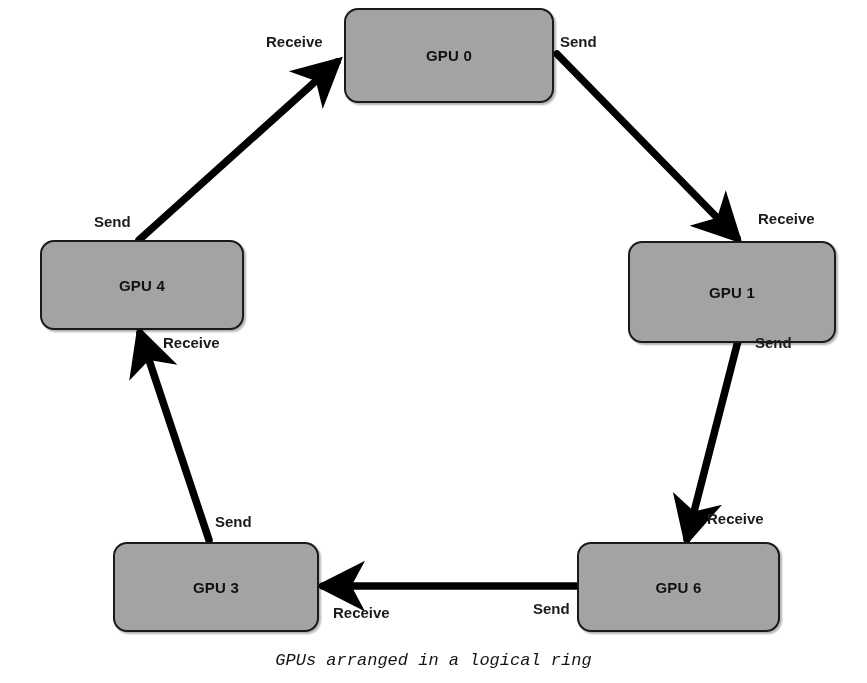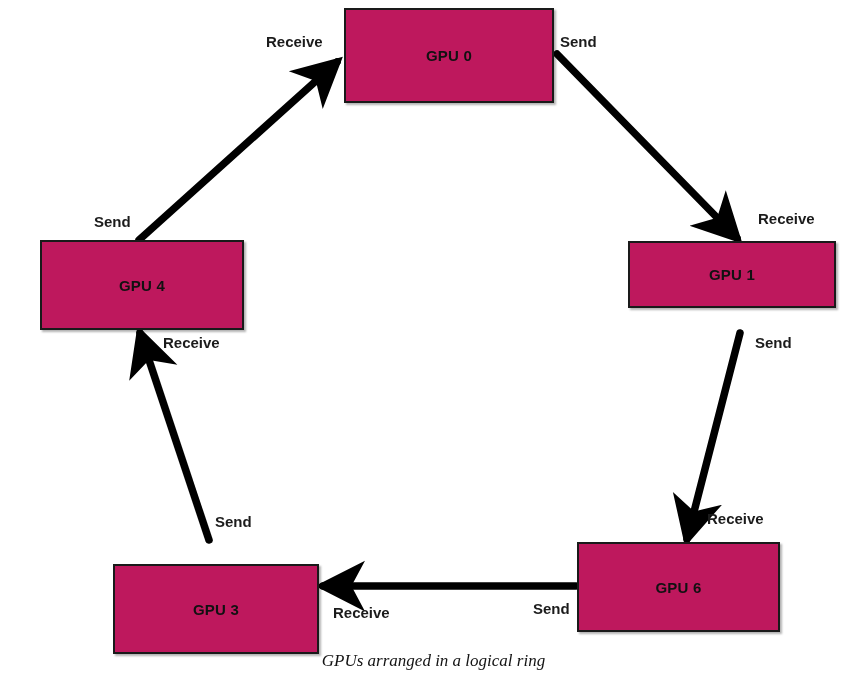--- a/index.html
+++ b/index.html
@@ -19,23 +19,23 @@
   }
   #ring-svg {
     position: absolute;
     left: 0;
     top: 0;
     width: 867px;
     height: 683px;
   }
   .gpu-node {
     position: absolute;
-    background: #be185d;
+    background: #a3a3a3;
     border: 2.5px solid #1a1a1a;
-    border-radius: 0;
+    border-radius: 14px;
     box-shadow: 2px 2px 2px rgba(0,0,0,0.30);
     display: flex;
     align-items: center;
     justify-content: center;
     box-sizing: border-box;
     z-index: 3;
   }
   .gpu-label {
     font-family: "Liberation Sans", sans-serif;
     font-size: 15px;
@@ -53,21 +53,21 @@
     white-space: nowrap;
     z-index: 4;
     user-select: none;
   }
   #caption {
     position: absolute;
     left: 0;
     top: 651px;
     width: 867px;
     text-align: center;
-    font-family: Liberation Serif, serif;
+    font-family: Liberation Mono, monospace;
     font-style: italic;
     font-size: 17px;
     color: #141414;
     z-index: 4;
     user-select: none;
   }
 </style>
 </head>
 <body>
 
@@ -88,29 +88,29 @@
 
     <line x1="576" y1="586" x2="323" y2="586" stroke="#000000" stroke-width="7.5" stroke-linecap="round" marker-end="url(#arrowhead)"></line>
 
     <line x1="209" y1="540" x2="140" y2="333" stroke="#000000" stroke-width="7.5" stroke-linecap="round" marker-end="url(#arrowhead)"></line>
   </svg>
 
   <div class="gpu-node" style="left:344px; top:8px; width:210px; height:95px;">
     <span class="gpu-label">GPU 0</span>
   </div>
 
-  <div class="gpu-node" style="left:628px; top:241px; width:208px; height:67px;">
+  <div class="gpu-node" style="left:628px; top:241px; width:208px; height:102px;">
     <span class="gpu-label">GPU 1</span>
   </div>
 
   <div class="gpu-node" style="left:577px; top:542px; width:203px; height:90px;">
     <span class="gpu-label">GPU 6</span>
   </div>
 
-  <div class="gpu-node" style="left:113px; top:542px; width:206px; height:90px;margin-top:22px;">
+  <div class="gpu-node" style="left:113px; top:542px; width:206px; height:90px;">
     <span class="gpu-label">GPU 3</span>
   </div>
 
   <div class="gpu-node" style="left:40px; top:240px; width:204px; height:90px;">
     <span class="gpu-label">GPU 4</span>
   </div>
 
   <div class="edge-label" style="left:94px; top:213px;">Send</div>
   <div class="edge-label" style="left:266px; top:33px;">Receive</div>
 

